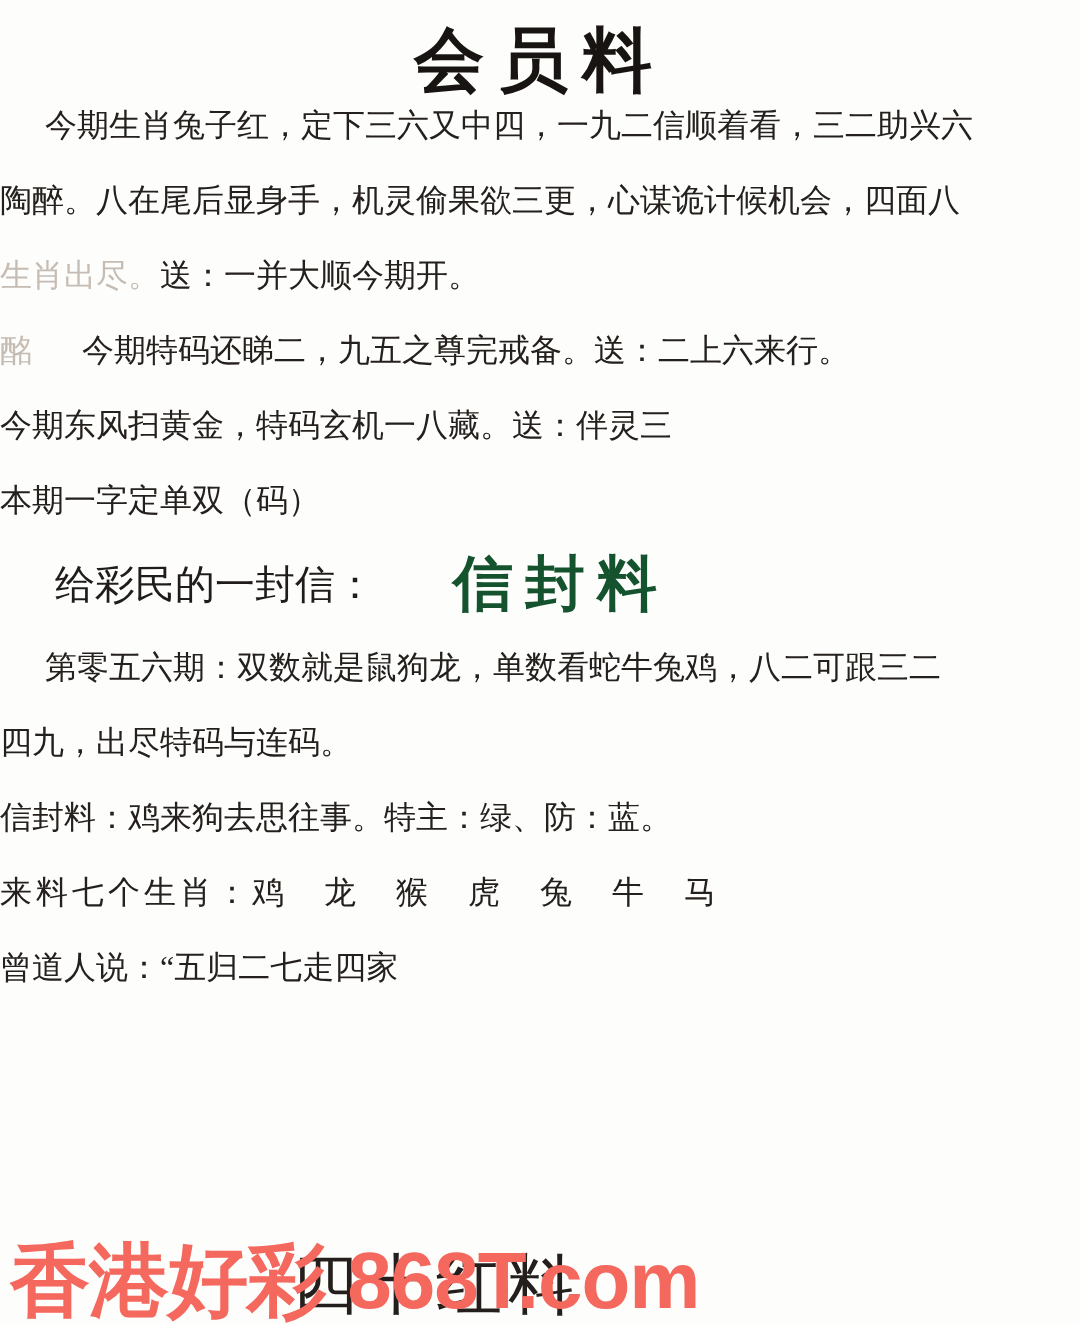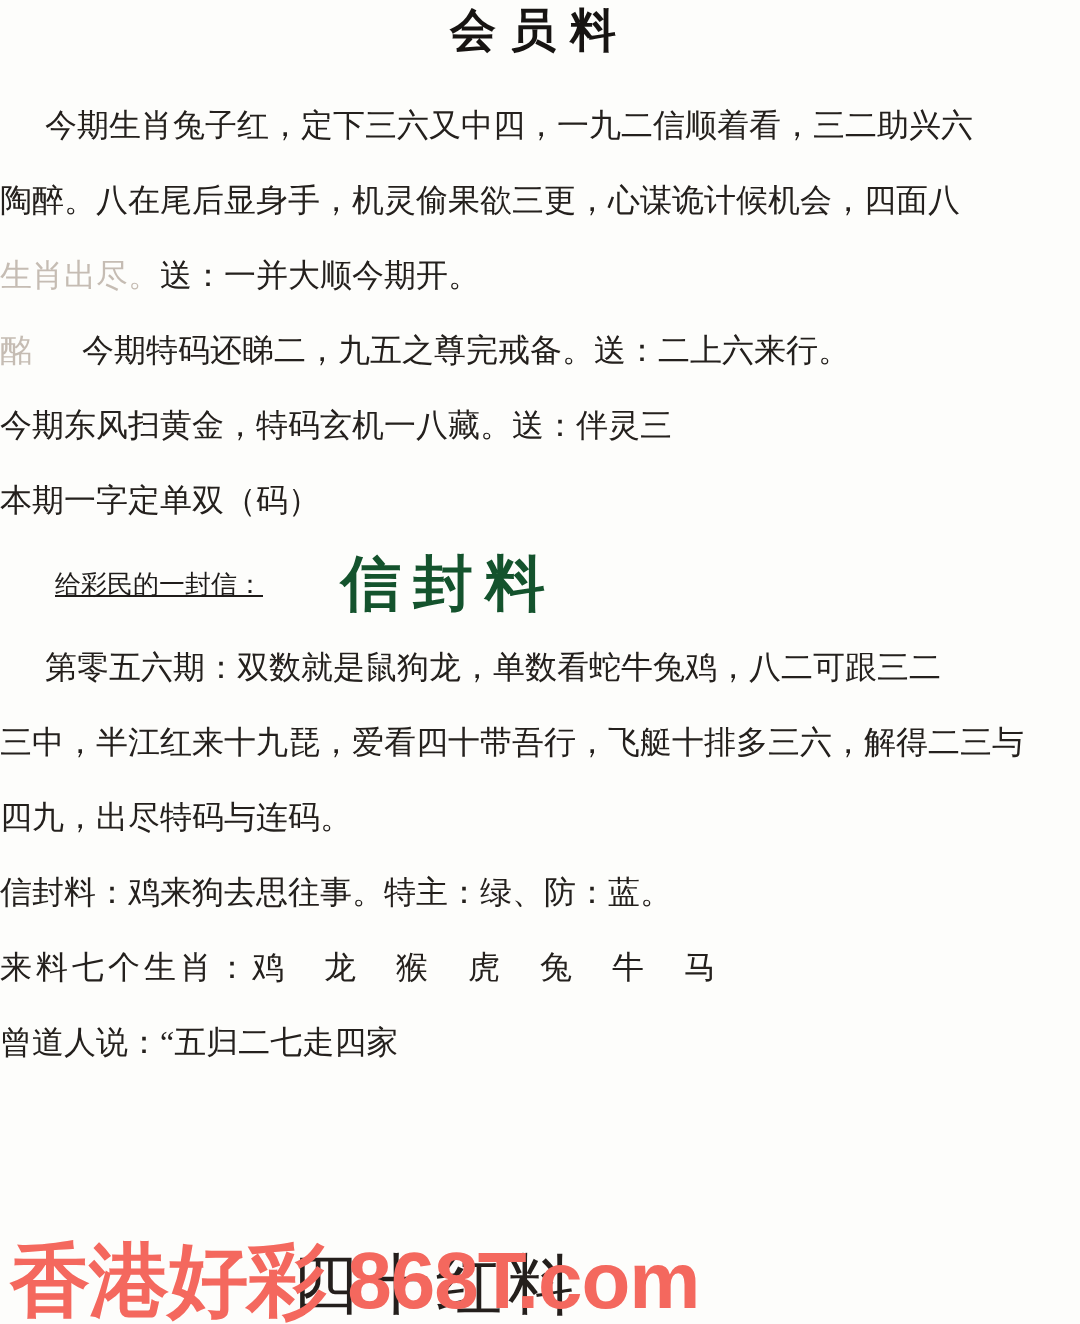--- a/index.html
+++ b/index.html
@@ -11,22 +11,23 @@
   }
   .page {
     position: relative;
     width: 1080px; height: 1324px;
     background: #fdfdfb;
     color: #1f1c1a;
     overflow: hidden;
   }
   .title {
     height: 88px;
+    padding-top: 14px;
     text-align: center;
-    font-size: 46px;
+    font-size: 70px;
     font-weight: 700;
     letter-spacing: 14px;
     color: #171412;
   }
   .line {
     height: 75px;
     display: flex;
     align-items: center;
     font-size: 32px;
     white-space: nowrap;
@@ -38,21 +39,21 @@
     opacity: 0.9;
     filter: blur(0.4px);
   }
   .gap-after { margin-right: 50px; }
   .heading-row {
     height: 92px;
     display: flex;
     align-items: center;
     padding-left: 55px;
   }
-  .intro { font-size: 26px; white-space: nowrap; text-decoration: underline; }
+  .intro { font-size: 40px; white-space: nowrap; }
   .subtitle {
     font-size: 60px;
     font-weight: 700;
     letter-spacing: 12px;
     margin-left: 78px;
     color: #14532d;
   }
   .spread { letter-spacing: 4px; }
   .watermark-wrap {
     position: absolute;
@@ -105,21 +106,20 @@
   <div class="line">本期一字定单双（码）</div>
 
   <div class="heading-row">
     <span class="intro">给彩民的一封信：</span>
     <span class="subtitle">信封料</span>
   </div>
 
   <div class="line indent">第零五六期：双数就是鼠狗龙，单数看蛇牛兔鸡，八二可跟三二</div>
 
 
-  <div class="line">三中，半江红来十九琵，爱看四十带吾行，飞艇十排多三六，解得二三与</div>
 
   <div class="line">四九，出尽特码与连码。</div>
 
 
   <div class="line">信封料：鸡来狗去思往事。特主：绿、防：蓝。</div>
 
   <div class="line spread">来料七个生肖：鸡　龙　猴　虎　兔　牛　马</div>
 
   <div class="line">曾道人说：“五归二七走四家</div>
 

